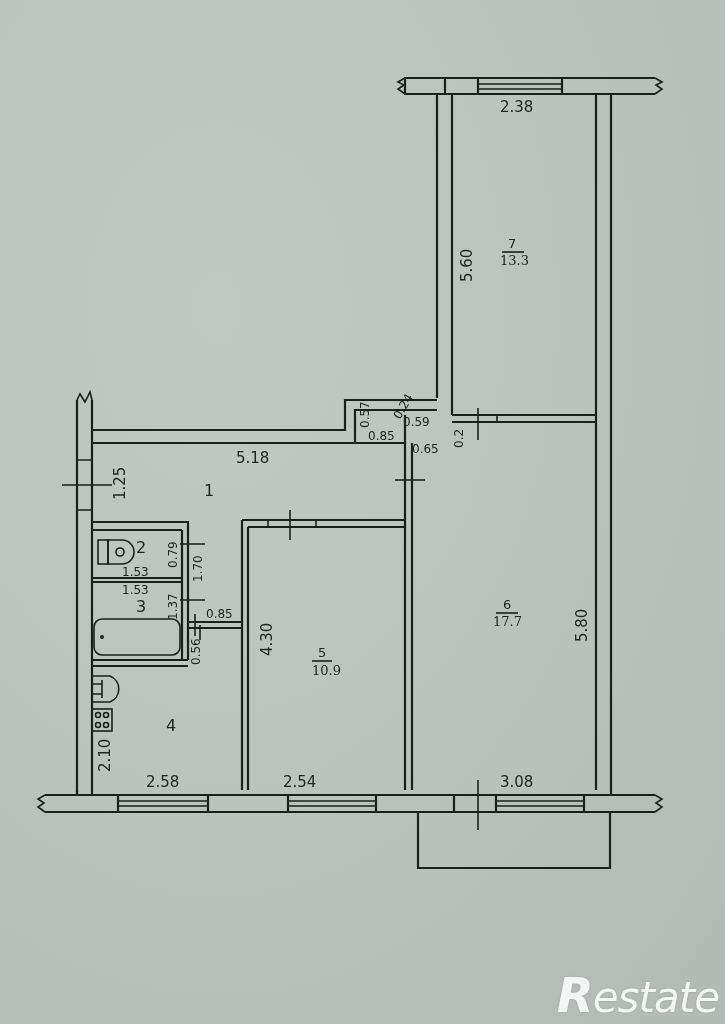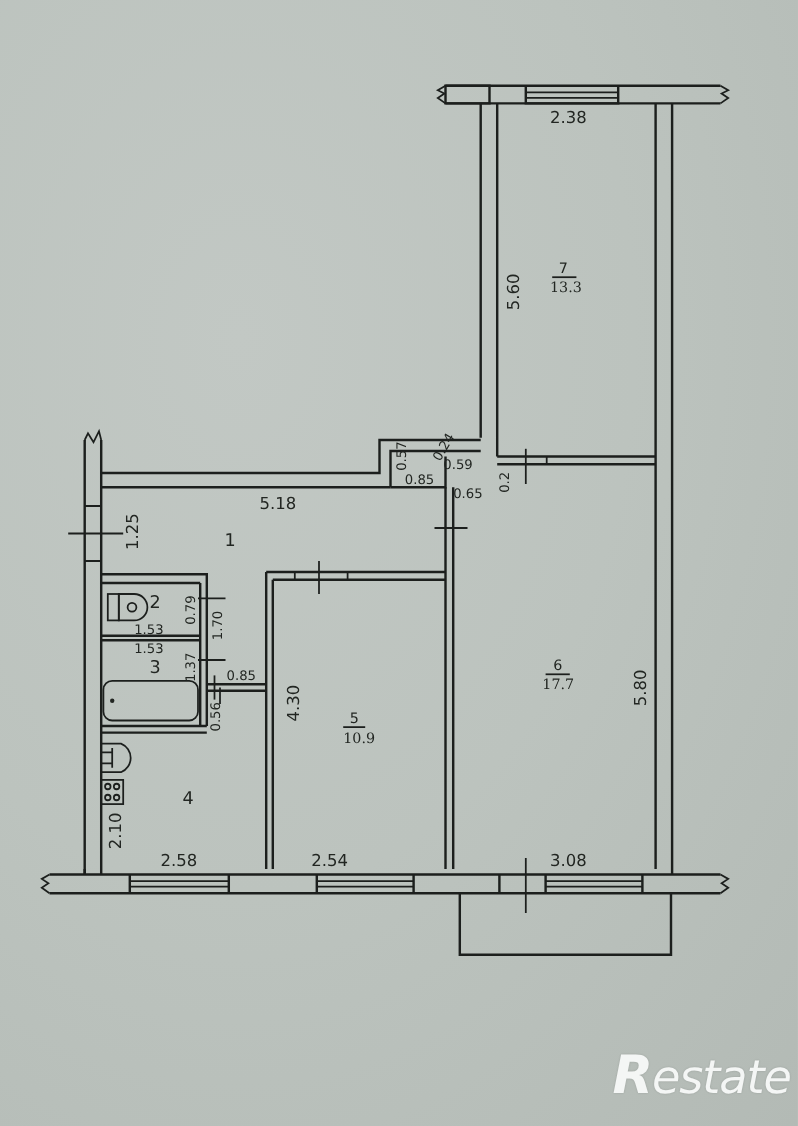--- a/index.html
+++ b/index.html
@@ -14,21 +14,21 @@
       background: radial-gradient(ellipse at 30% 30%, #c2c8c4 0%, #bcc3be 50%, #b3bab5 100%);
     }
     svg.plan { position: absolute; left: 0; top: 0; }
     .wall { fill: none; stroke: #1c1f1d; stroke-width: 2.2; }
     .thin { fill: none; stroke: #1c1f1d; stroke-width: 1.6; }
     .dim { font-family: "DejaVu Sans", sans-serif; font-size: 15px; fill: #222622; }
     .dim-sm { font-family: "DejaVu Sans", sans-serif; font-size: 12px; fill: #222622; }
     .room-num { font-family: "DejaVu Sans", sans-serif; font-size: 16px; fill: #222622; }
     .room-area { font-family: "DejaVu Serif", serif; font-size: 13px; fill: #222622; }
     .watermark {
-      position: absolute; right: 6px; bottom: 18px;
+      position: absolute; right: 6px; bottom: 1px;
       font-family: "DejaVu Sans", sans-serif; font-style: italic;
       font-size: 42px; color: #f4f6f5; letter-spacing: -1px;
       text-shadow: 0 0 2px rgba(0,0,0,0.15);
       margin-top: 38px;
     }
     .watermark .r { font-weight: bold; font-size: 48px; }
   </style>
 </head>
 <body>
 

